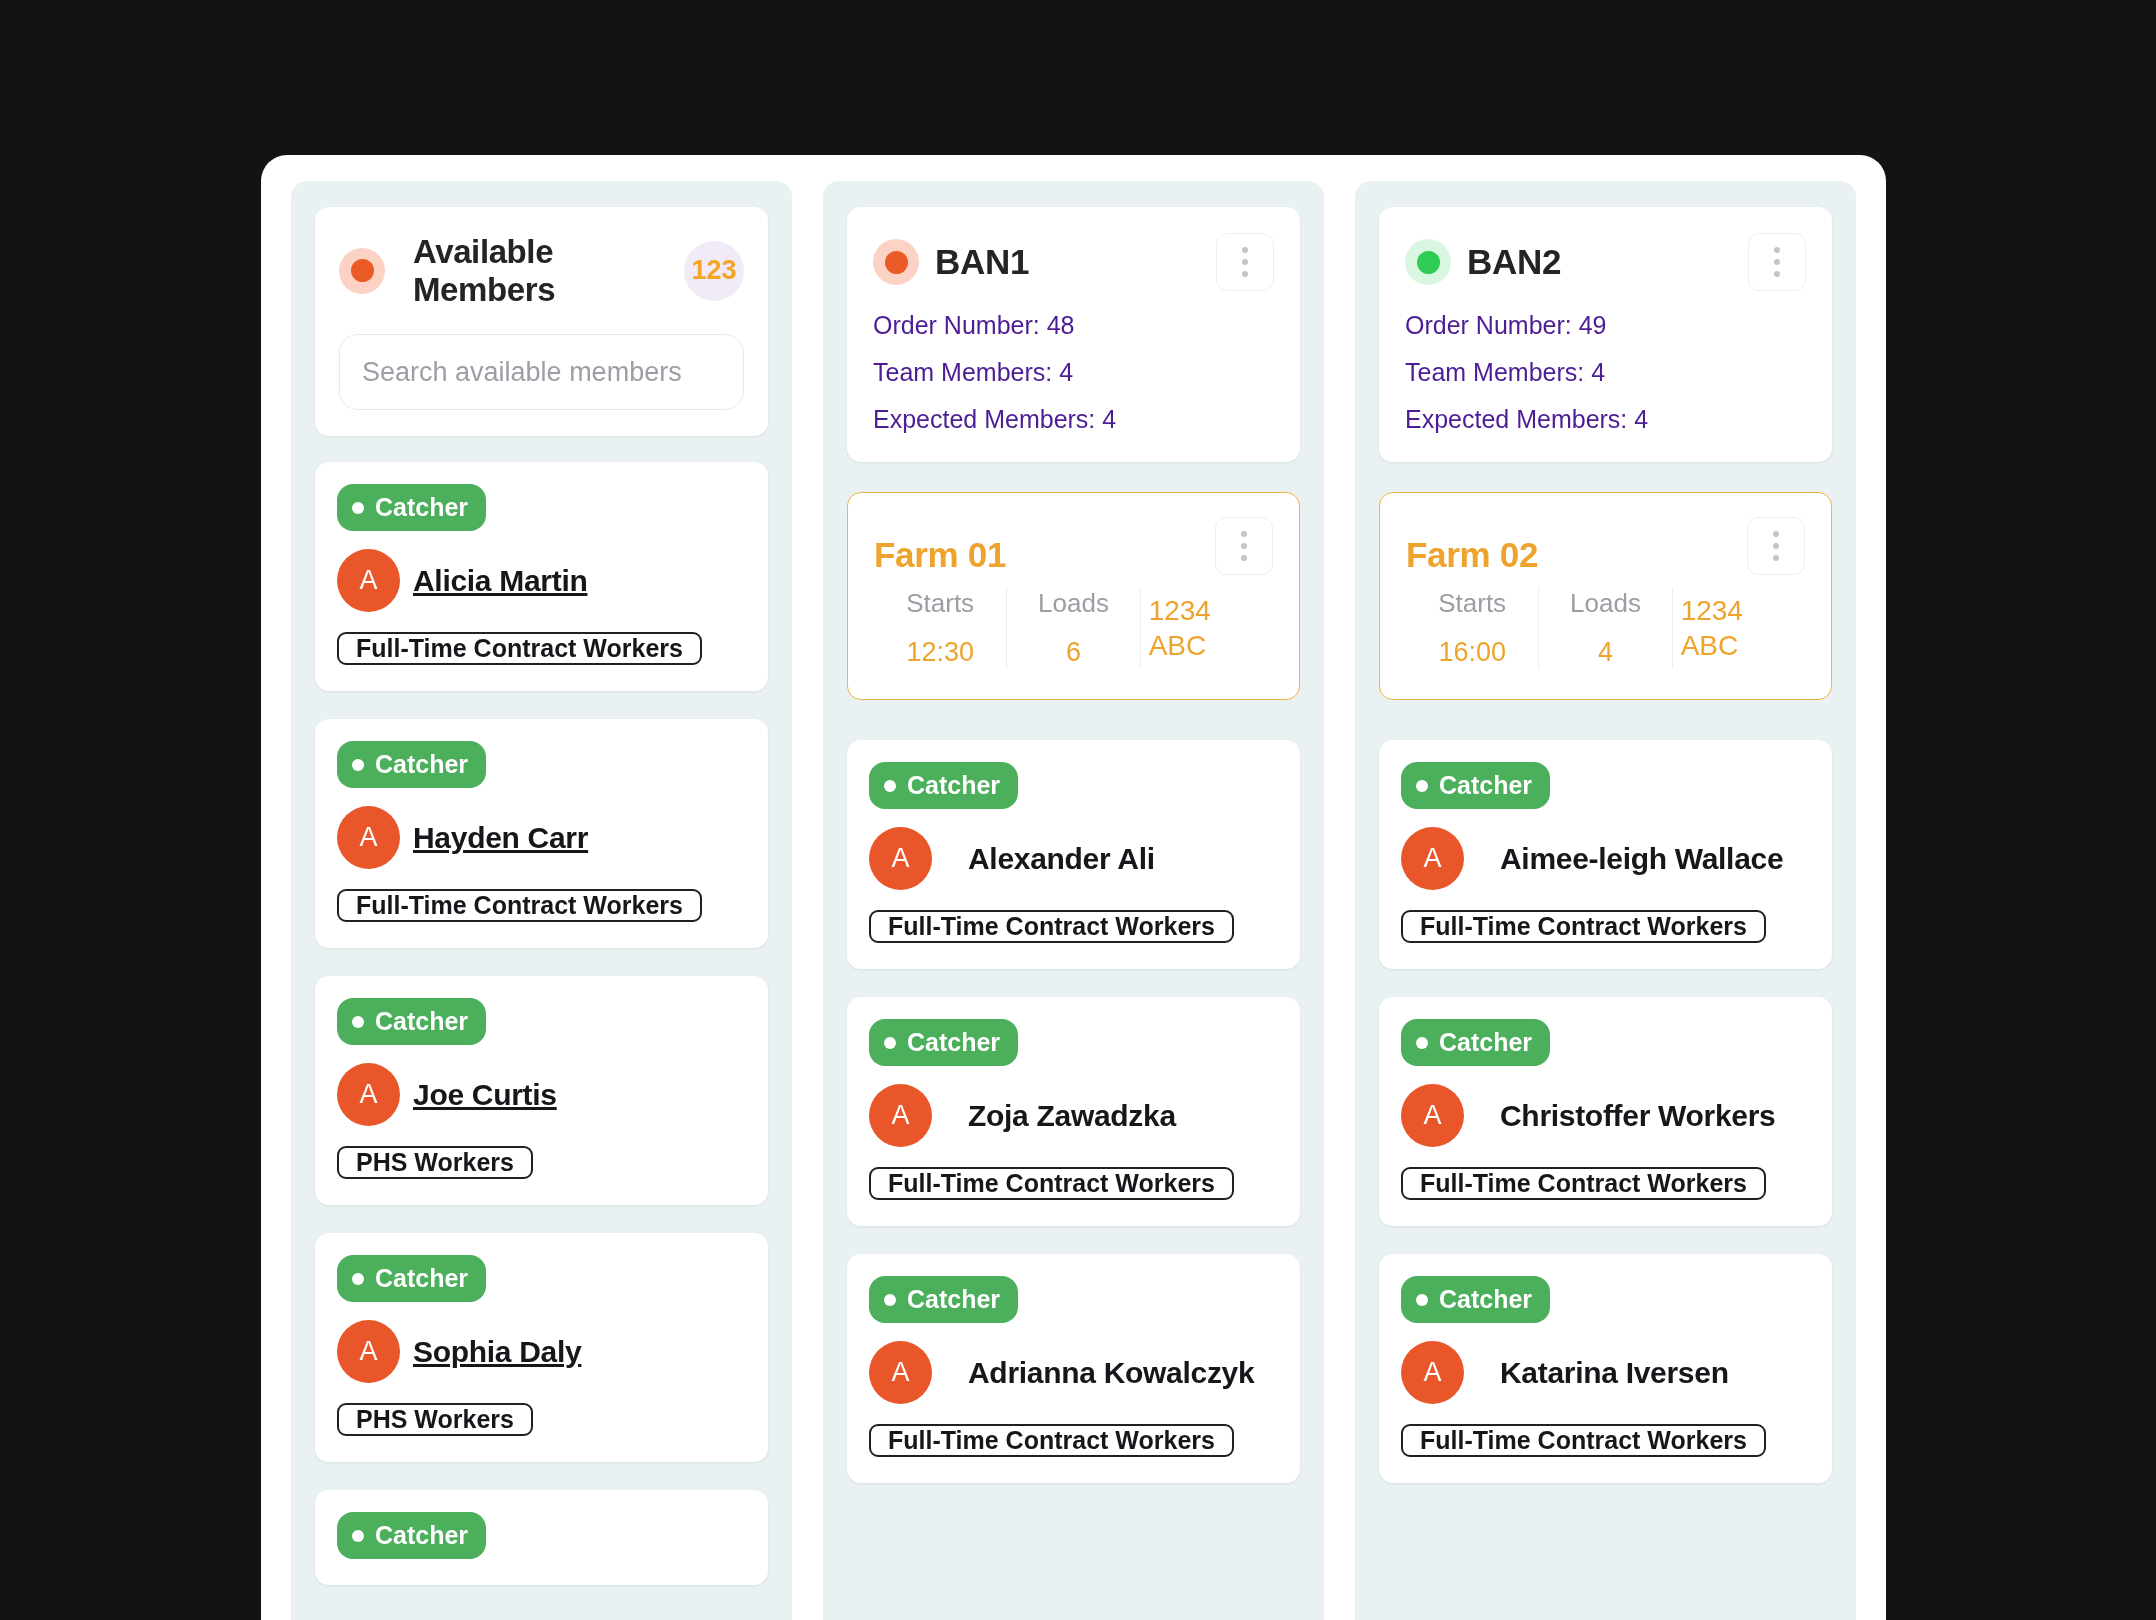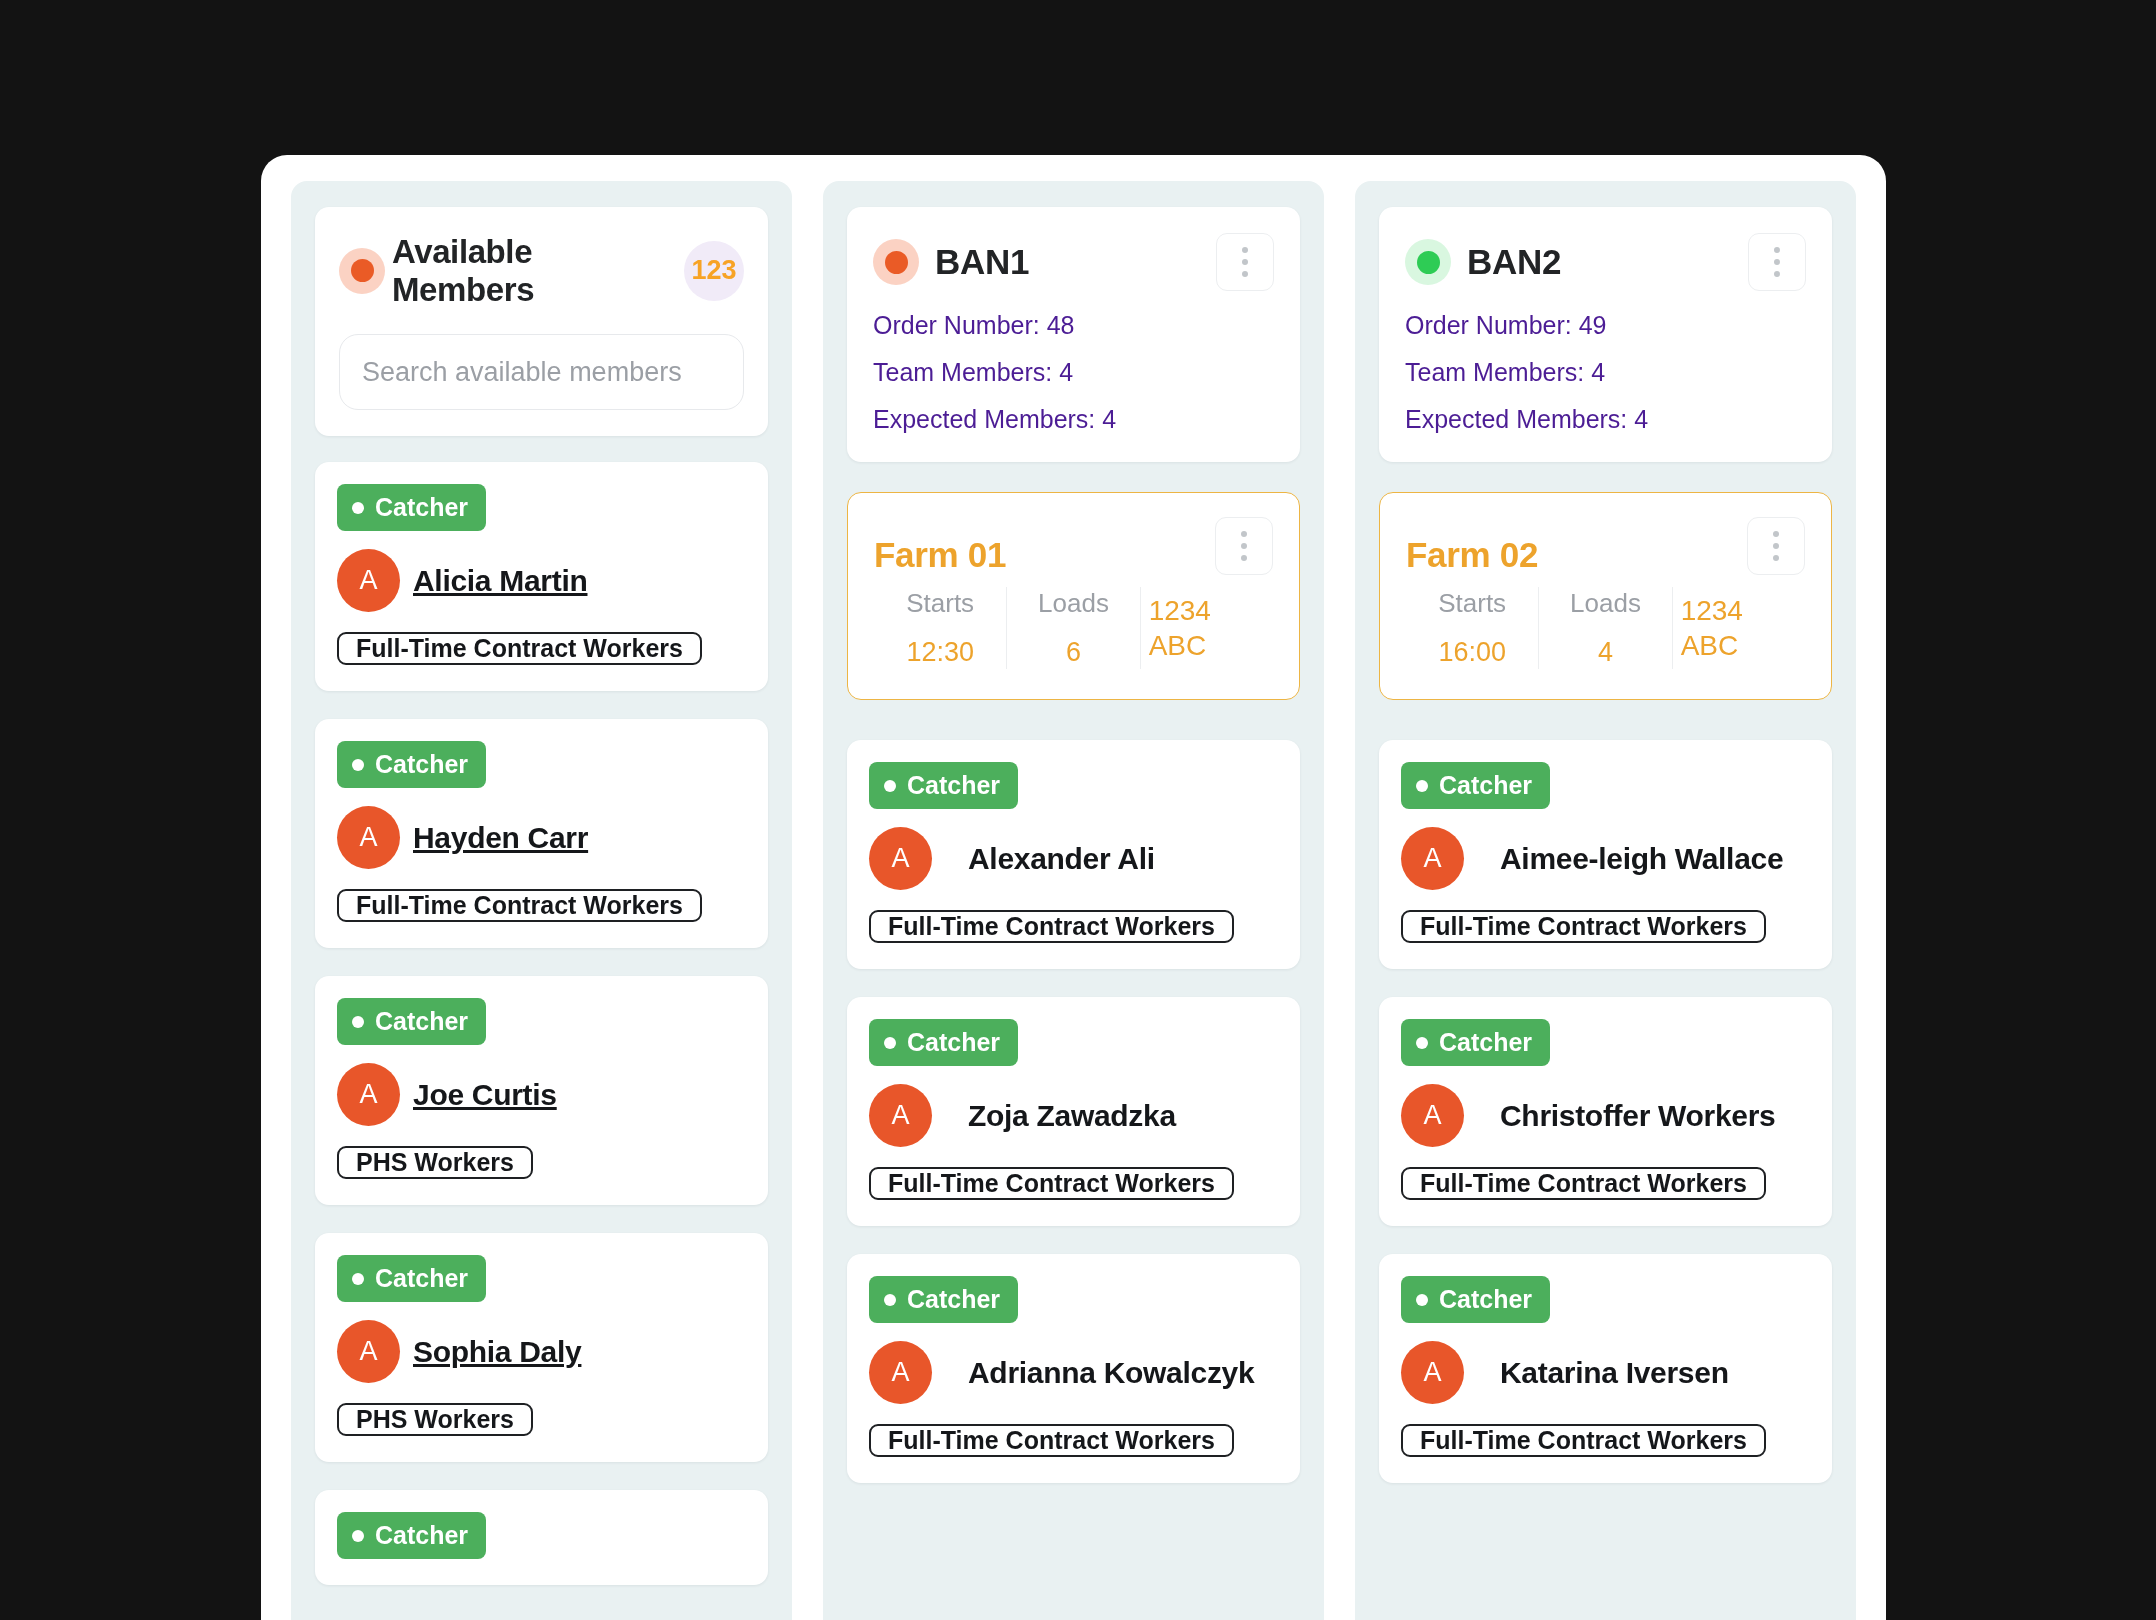--- a/index.html
+++ b/index.html
@@ -53,21 +53,21 @@
   }
 
   
   .avail-head {
     padding: 26px 24px 26px 24px;
     margin-bottom: 26px;
   }
   .avail-head-top {
     display: flex;
     align-items: center;
-    gap: 7px;
+    gap: 28px;
   }
   .status-dot-wrap {
     width: 46px; height: 46px;
     border-radius: 50%;
     display: flex; align-items: center; justify-content: center;
     flex: none;
   }
   .status-dot-wrap.orange { background: #fbd2c3; }
   .status-dot-wrap.green  { background: #d9f7e0; }
   .status-dot {
@@ -212,21 +212,21 @@
     box-shadow: 0 1px 3px rgba(16,30,40,0.07);
     padding: 22px 22px 26px 22px;
     margin-bottom: 28px;
   }
   .role-pill {
     display: inline-flex;
     align-items: center;
     gap: 11px;
     background: #4caf5c;
     color: #ffffff;
-    border-radius: 8px;
+    border-radius: 16px;
     padding: 9px 18px 9px 15px;
     font-size: 25px;
     font-weight: bold;
   }
   .role-pill .pill-dot {
     width: 12px; height: 12px; border-radius: 50%;
     background: #ffffff; display: block; flex: none;
   }
   .member-row {
     display: flex;

